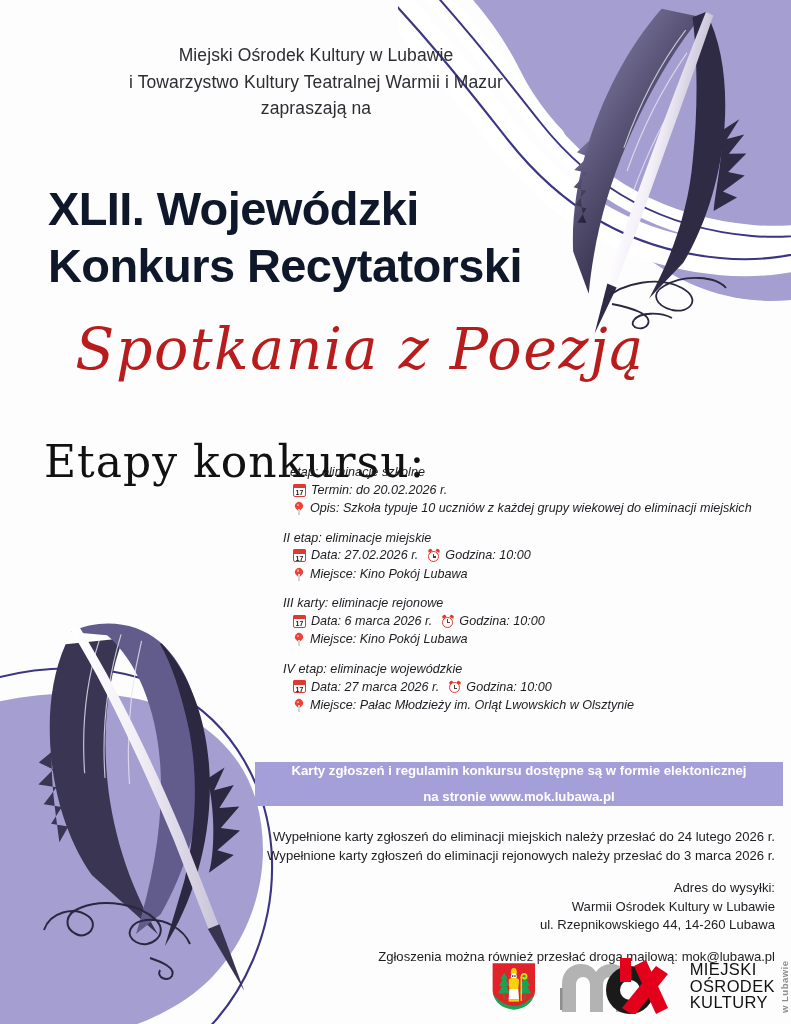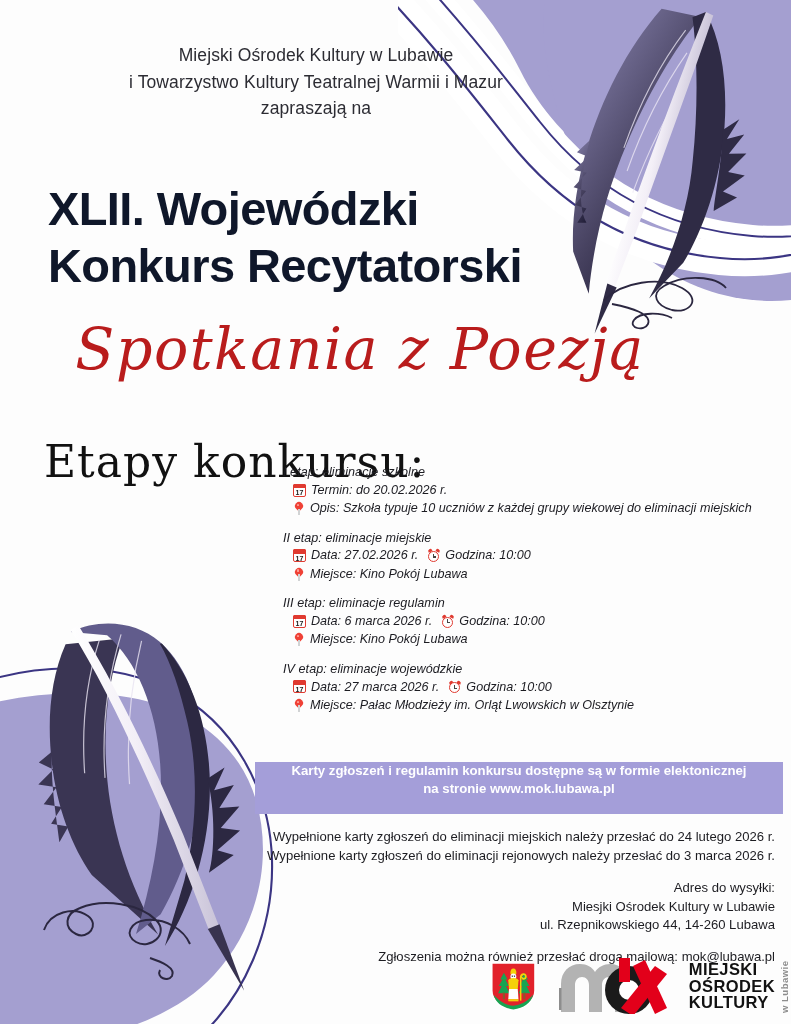--- a/index.html
+++ b/index.html
@@ -120,24 +120,24 @@
     position:absolute;left:3.6px;top:2.3px;width:2.6px;height:2.2px;
     background:#ff9d94;border-radius:50%;
   }
   .ico-pin .stick{
     position:absolute;left:5.2px;top:7px;width:1.4px;height:6.5px;
     background:#d1d3d4;
   }
 
   
   .banner{
-    position:absolute;left:255px;top:762px;width:528px;height:52px;
+    position:absolute;left:255px;top:762px;width:528px;height:44px;
     background:#a49ed9;
     display:flex;flex-direction:column;
-    align-items:center;justify-content:flex-start;
+    align-items:center;justify-content:space-between;
     color:#ffffff;font-weight:700;font-size:13.2px;line-height:1.38;
     text-align:center;
   }
 
   
   .footer{
     position:absolute;left:205px;top:828px;width:570px;
     text-align:center;color:#1d1d22;
     font-size:13.1px;line-height:1.44;
   }
@@ -148,21 +148,21 @@
   .logos{
     position:absolute;left:490px;top:950px;
     width:300px;height:72px;
     display:flex;align-items:center;gap:22px;
   }
   .crest{width:64px;height:68px;}
   .mok{display:flex;align-items:center;height:56px;}
   .mok-mark{width:112px;height:56px;}
   .mok-words{
     margin-left:18px;
-    font-weight:700;font-size:16.5px;line-height:1.02;
+    font-weight:400;font-size:16.5px;line-height:1.02;
     letter-spacing:0.4px;color:#111;
     font-family:"Liberation Sans",sans-serif;
   }
   .mok-words div{white-space:nowrap;}
   .mok-vert{
     writing-mode:vertical-rl;transform:rotate(180deg);
     font-size:9.5px;font-weight:700;color:#8d8d8d;
     letter-spacing:0.5px;margin-left:4px;height:54px;
     display:flex;align-items:flex-end;
   }
@@ -388,21 +388,21 @@
         <span class="ico ico-pin">
           <span class="head"></span>
             <span class="hl"></span>
             <span class="stick"></span>
         </span>
         <span class="txt">Miejsce: Kino Pokój Lubawa</span>
       </div>
     </div>
 
     <div class="stage">
-      <div class="stage-name">III etap: eliminacje regulamin</div>
+      <div class="stage-name">III karty: eliminacje rejonowe</div>
       <div class="stage-line">
         <span class="ico ico-cal">
           <span class="cal-body"></span>
             <span class="cal-top"></span>
           <span class="cal-num">17</span>
         </span>
         <span class="txt">Data: 6 marca 2026 r.</span>
         <span class="gap"></span>
         <span class="ico ico-clock">
           <span class="bell l"></span>
@@ -458,21 +458,21 @@
     <div>na stronie www.mok.lubawa.pl</div>
   </div>
 
   <div class="footer">
     <div class="blk">
       <div>Wypełnione karty zgłoszeń do eliminacji miejskich należy przesłać do 24 lutego 2026 r.</div>
       <div>Wypełnione karty zgłoszeń do eliminacji rejonowych należy przesłać do 3 marca 2026 r.</div>
     </div>
     <div class="blk">
       <div>Adres do wysyłki:</div>
-      <div>Miesjki Ośrodek Kultury w Lubawie</div>
+      <div>Warmii Ośrodek Kultury w Lubawie</div>
       <div>ul. Rzepnikowskiego 44, 14-260 Lubawa</div>
     </div>
     <div class="blk">
       <div>Zgłoszenia można również przesłać drogą mailową: mok@lubawa.pl</div>
     </div>
   </div>
 
   <div class="logos">
 
     <svg class="crest" viewBox="0 0 64 68" xmlns="http://www.w3.org/2000/svg">

